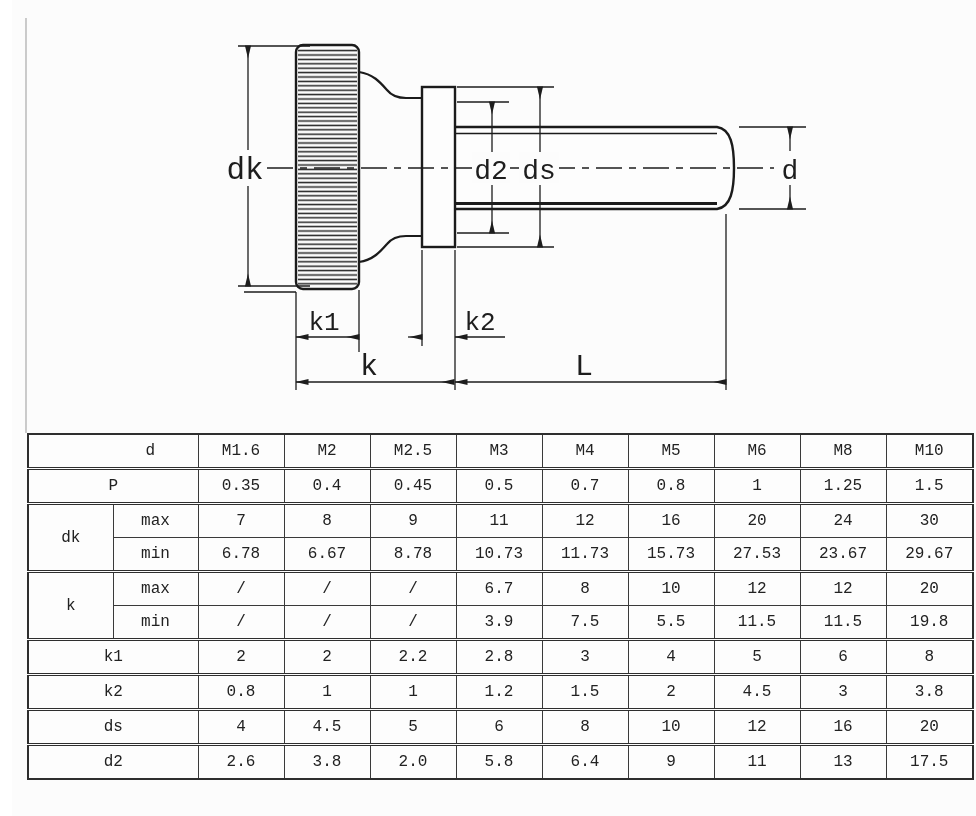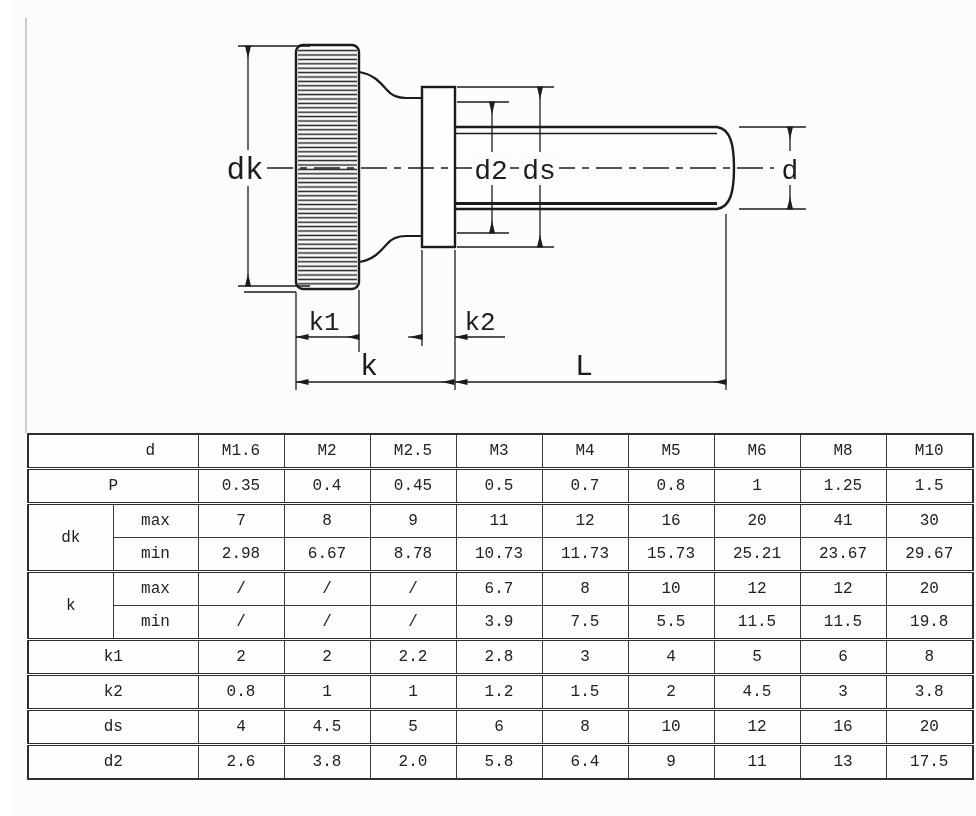--- a/index.html
+++ b/index.html
@@ -168,32 +168,32 @@
         <tr class="gs">
           <td rowspan="2" class="lbl">dk</td>
           <td class="lbl">max</td>
           <td>7</td>
           <td>8</td>
           <td>9</td>
           <td>11</td>
           <td>12</td>
           <td>16</td>
           <td>20</td>
-          <td>41</td>
+          <td>24</td>
           <td>30</td>
         </tr>
         <tr>
           <td class="lbl">min</td>
-          <td>2.98</td>
+          <td>6.78</td>
           <td>6.67</td>
           <td>8.78</td>
           <td>10.73</td>
           <td>11.73</td>
           <td>15.73</td>
-          <td>25.21</td>
+          <td>27.53</td>
           <td>23.67</td>
           <td>29.67</td>
         </tr>
         <tr class="gs">
           <td rowspan="2" class="lbl">k</td>
           <td class="lbl">max</td>
           <td>/</td>
           <td>/</td>
           <td>/</td>
           <td>6.7</td>

